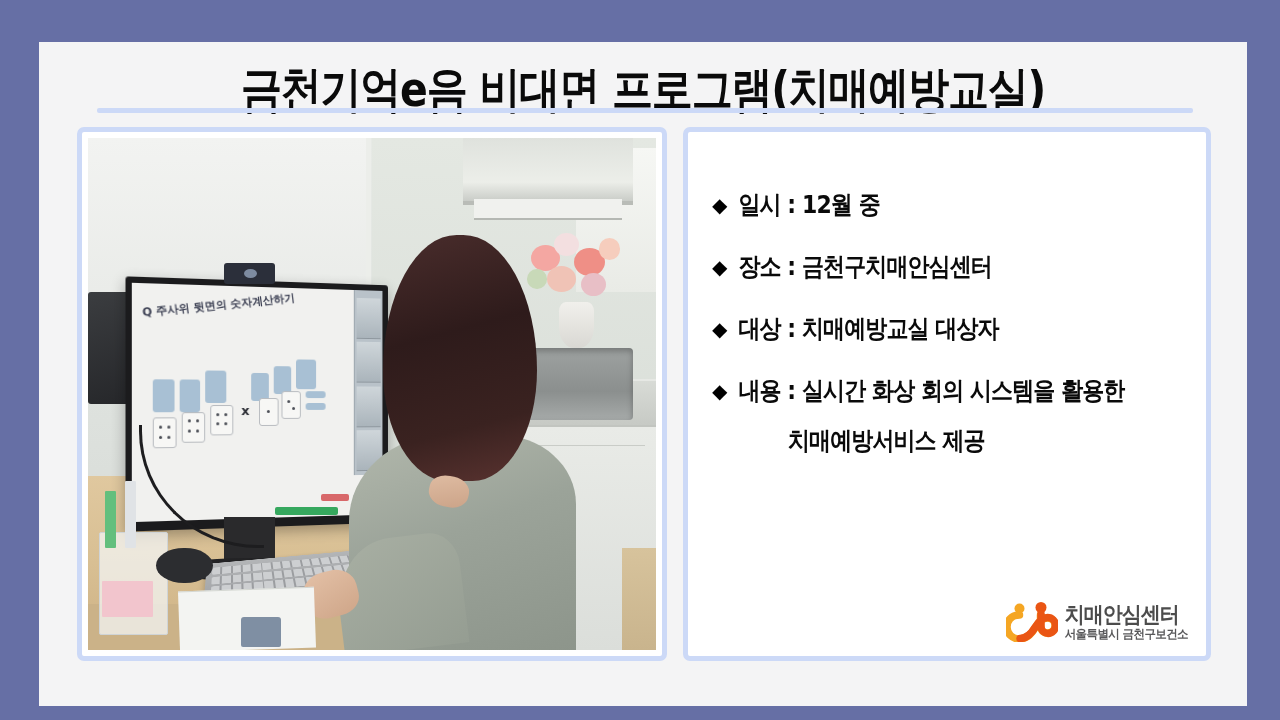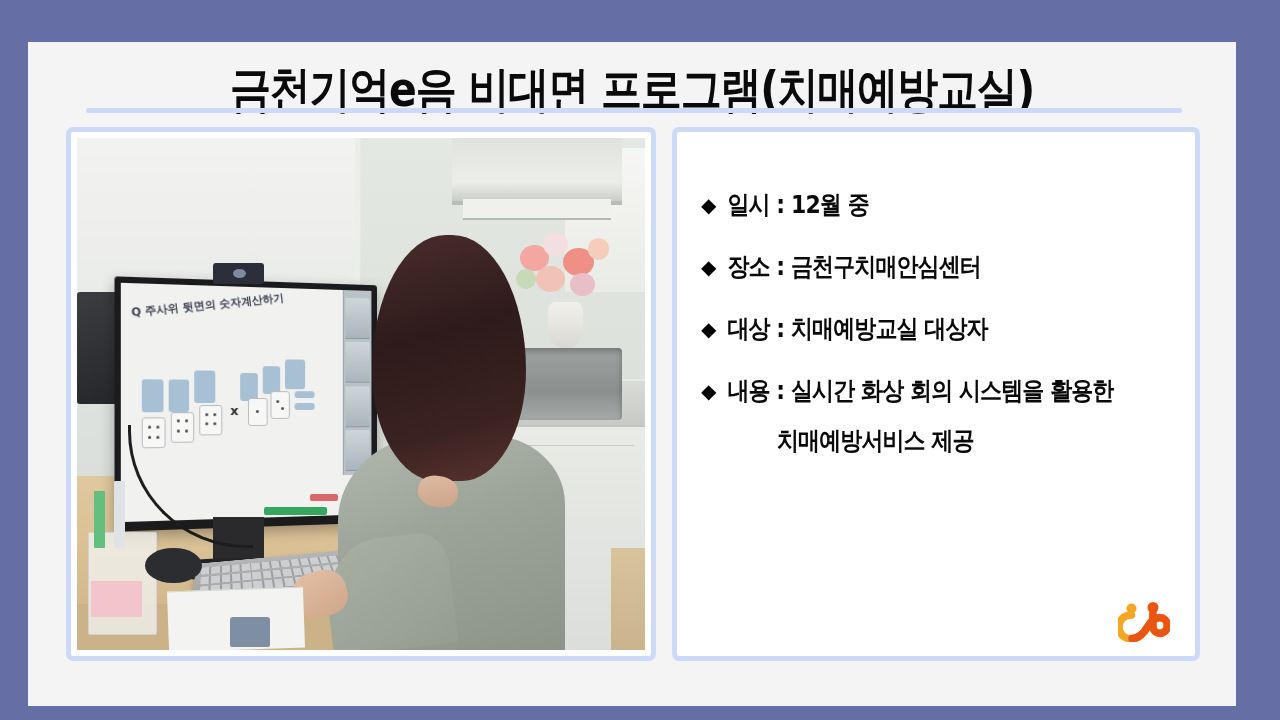--- a/index.html
+++ b/index.html
@@ -21,21 +21,21 @@
     position: absolute;
     left: 0; top: 0;
     width: 1280px;
     height: 720px;
     background: #666fa5;
   }
 
   
   .card {
     position: absolute;
-    left: 28px;
+    left: 39px;
     top: 42px;
     width: 1208px;
     height: 664px;
     background: #f4f4f5;
   }
 
   
   .title-area {
     position: absolute;
     left: 0;
@@ -572,18 +572,22 @@
         </div>
 
         <div class="logo">
           <svg class="logo-mark" viewBox="0 0 104 80">
             <circle cx="27" cy="13" r="10" fill="#f5a623"></circle>
             <circle cx="70" cy="11" r="11" fill="#ea5514"></circle>
             <path d="M27 26 C10 26 2 38 2 50 C2 64 13 74 27 74 C42 74 52 62 58 52 C64 42 72 32 83 32 C92 32 98 39 98 47 C98 56 91 62 83 62 C75 62 69 56 69 48 L69 26" fill="none" stroke="#f5a623" stroke-width="15" stroke-linecap="round"></path>
             <path d="M83 32 C72 32 64 42 58 52 C52 62 42 74 27 74 C20 74 14 71 10 66" fill="none" stroke="#ea5514" stroke-width="15" stroke-linecap="round" opacity="0"></path>
             <path d="M70 24 L70 48 C70 57 77 63 84 63 C92 63 99 56 99 47 C99 38 92 31 83 31 C72 31 64 41 58 51 C52 61 43 73 28 73" fill="none" stroke="#ea5514" stroke-width="15" stroke-linecap="round"></path>
           </svg>
+          <div class="logo-words">
+            <span class="logo-main">치매안심센터</span>
+            <span class="logo-sub">서울특별시 금천구보건소</span>
+          </div>
         </div>
       </div>
 
     </div>
   </div>
 </div>
 
 </body></html>

